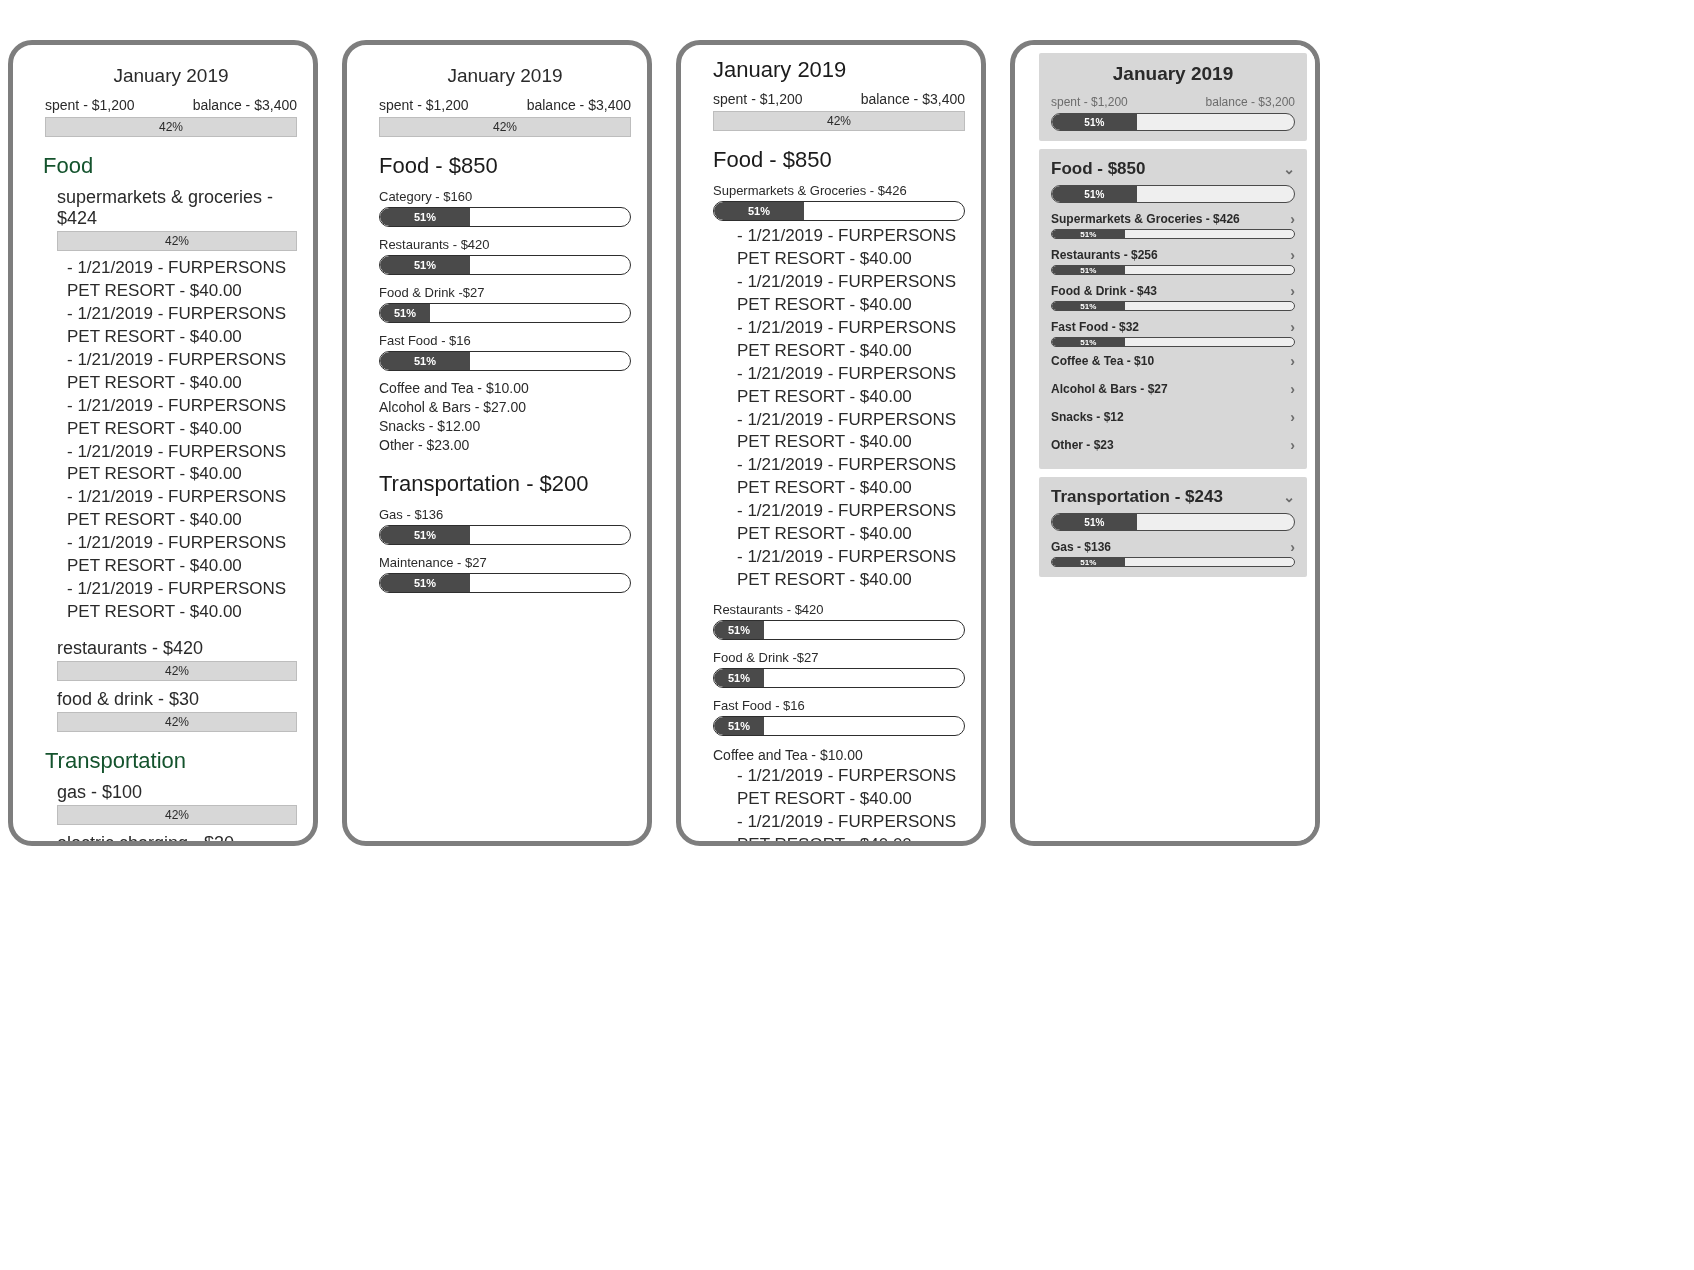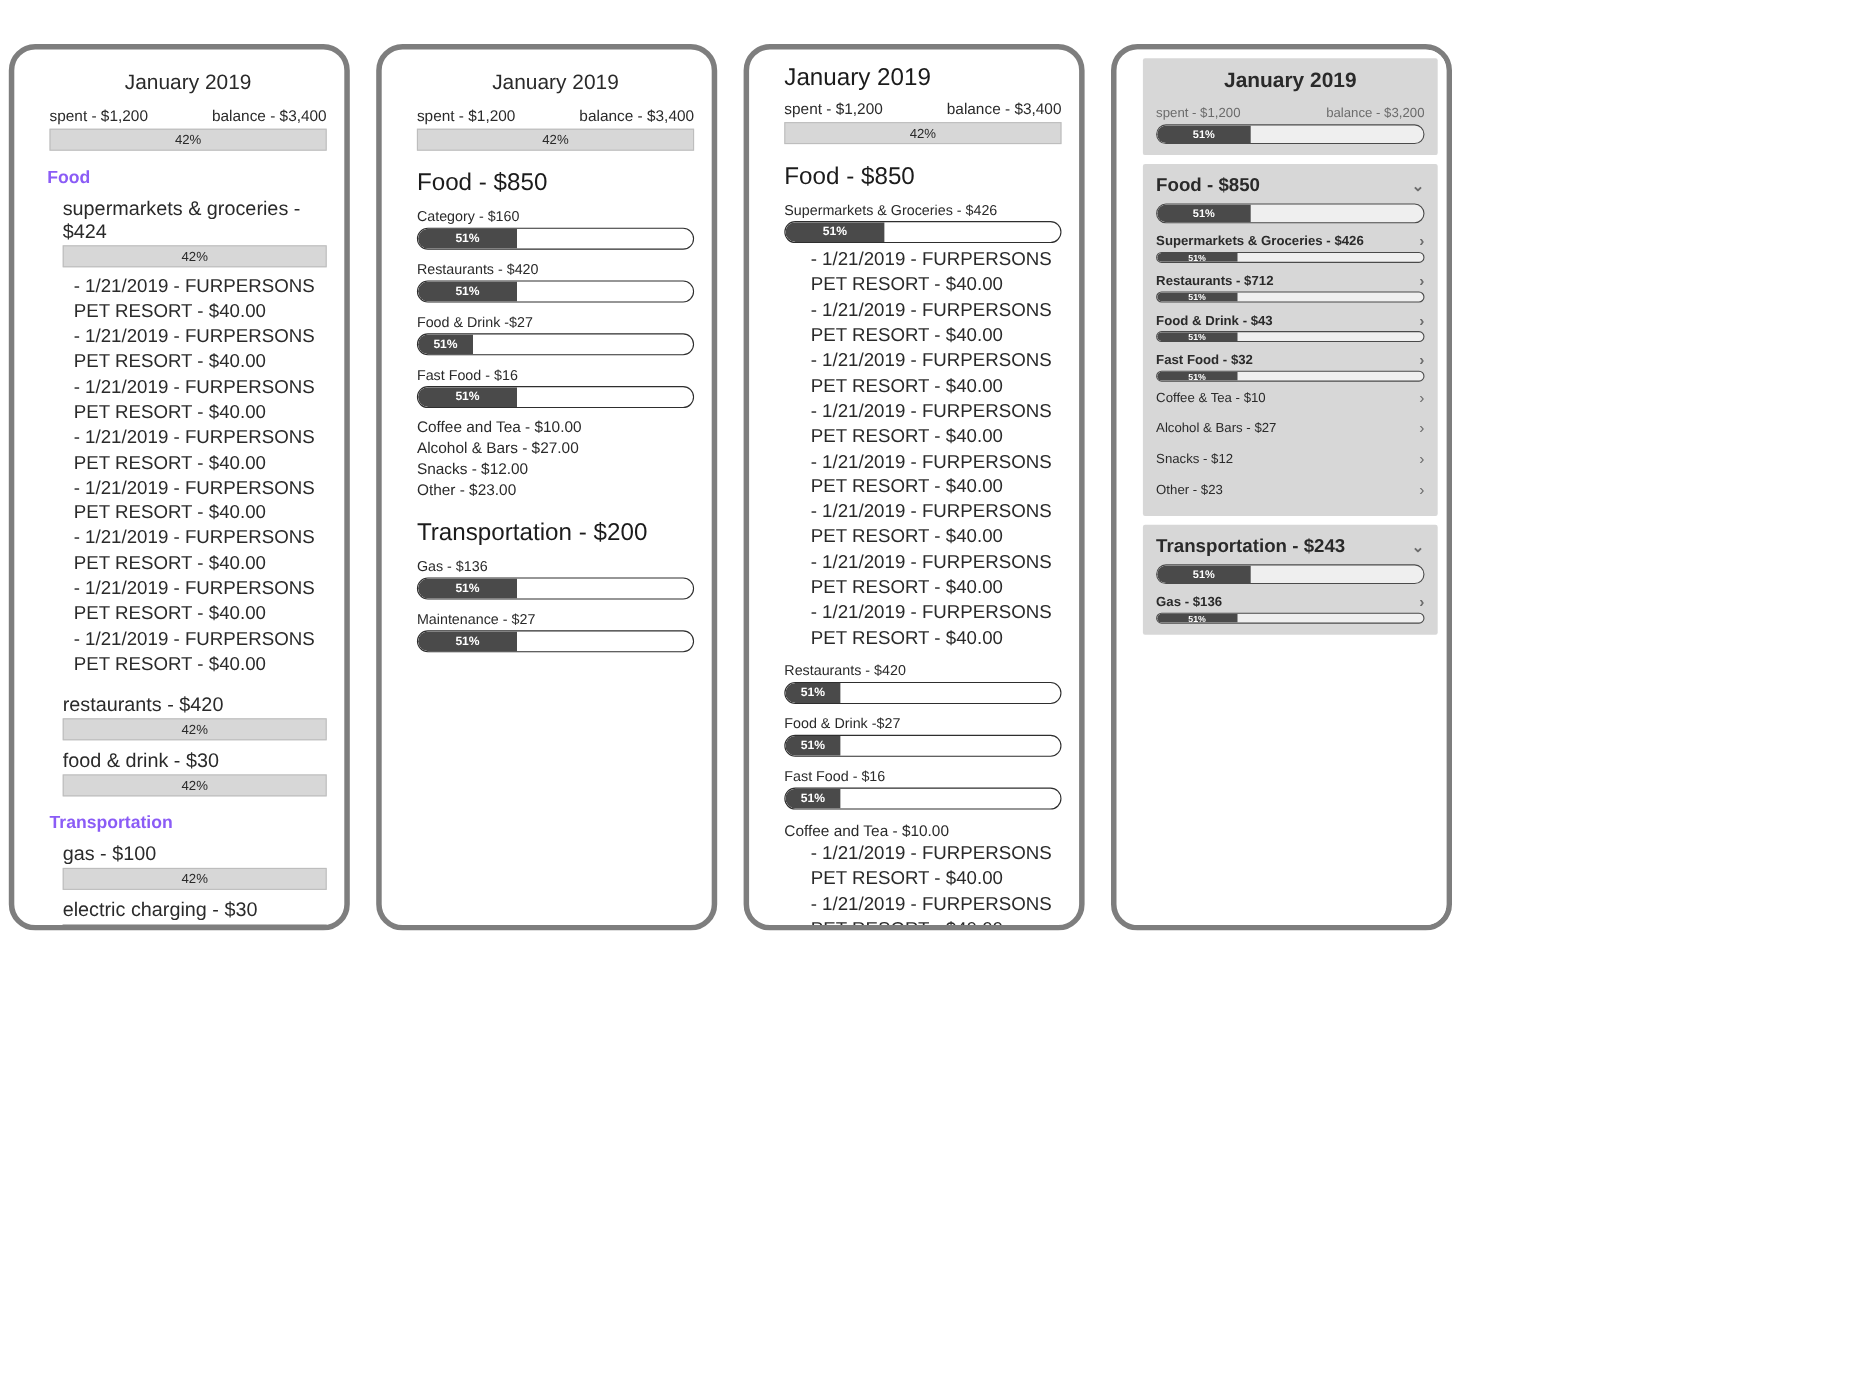--- a/index.html
+++ b/index.html
@@ -70,24 +70,24 @@
     border-radius: 10px 0 0 10px;
     color: #fff;
     font-size: 11px;
     font-weight: 600;
     display: flex;
     align-items: center;
     justify-content: center;
   }
 
   .sec-h1 {
-    font-size: 16px;
-    font-weight: 700;
+    font-size: 22px;
+    font-weight: 400;
     margin: 16px 0 6px;
-    color: #8b5cf6;
+    color: #14532d;
   }
   .sec-h2 {
     font-size: 22px;
     font-weight: 500;
     margin: 16px 0 6px;
     color: #1b1b1b;
   }
   .cat-label {
     font-size: 13px;
     font-weight: 400;
@@ -166,21 +166,21 @@
     height:10px; border:1px solid #4a4a4a; border-radius:5px;
     background:#efefef; position:relative; overflow:hidden; margin-top:2px;
   }
   .mini-pill-fill {
     position:absolute; left:0; top:0; bottom:0; background:#4a4a4a;
     border-radius:5px 0 0 5px; color:#fff; font-size:8px; font-weight:700;
     display:flex; align-items:center; justify-content:center;
   }
   .listrow {
     display:flex; justify-content:space-between; align-items:center;
-    font-size:12px; font-weight:400; color:#2a2a2a;
+    font-size:12px; font-weight:700; color:#2a2a2a;
     padding:6px 0;
   }
 </style>
 </head>
 <body>
 
 <div class="row">
 
   <div class="phone">
     <div class="screen">
@@ -347,21 +347,21 @@
 
         <div class="subrow">
           <span>Supermarkets &amp; Groceries - $426</span>
           <span class="chev">›</span>
         </div>
         <div class="mini-pill">
             <div class="mini-pill-fill" style="width:30%">51%</div>
           </div>
 
         <div class="subrow">
-          <span>Restaurants - $712</span>
+          <span>Restaurants - $256</span>
           <span class="chev">›</span>
         </div>
         <div class="mini-pill">
             <div class="mini-pill-fill" style="width:30%">51%</div>
           </div>
 
         <div class="subrow">
           <span>Food &amp; Drink - $43</span>
           <span class="chev">›</span>
         </div>

